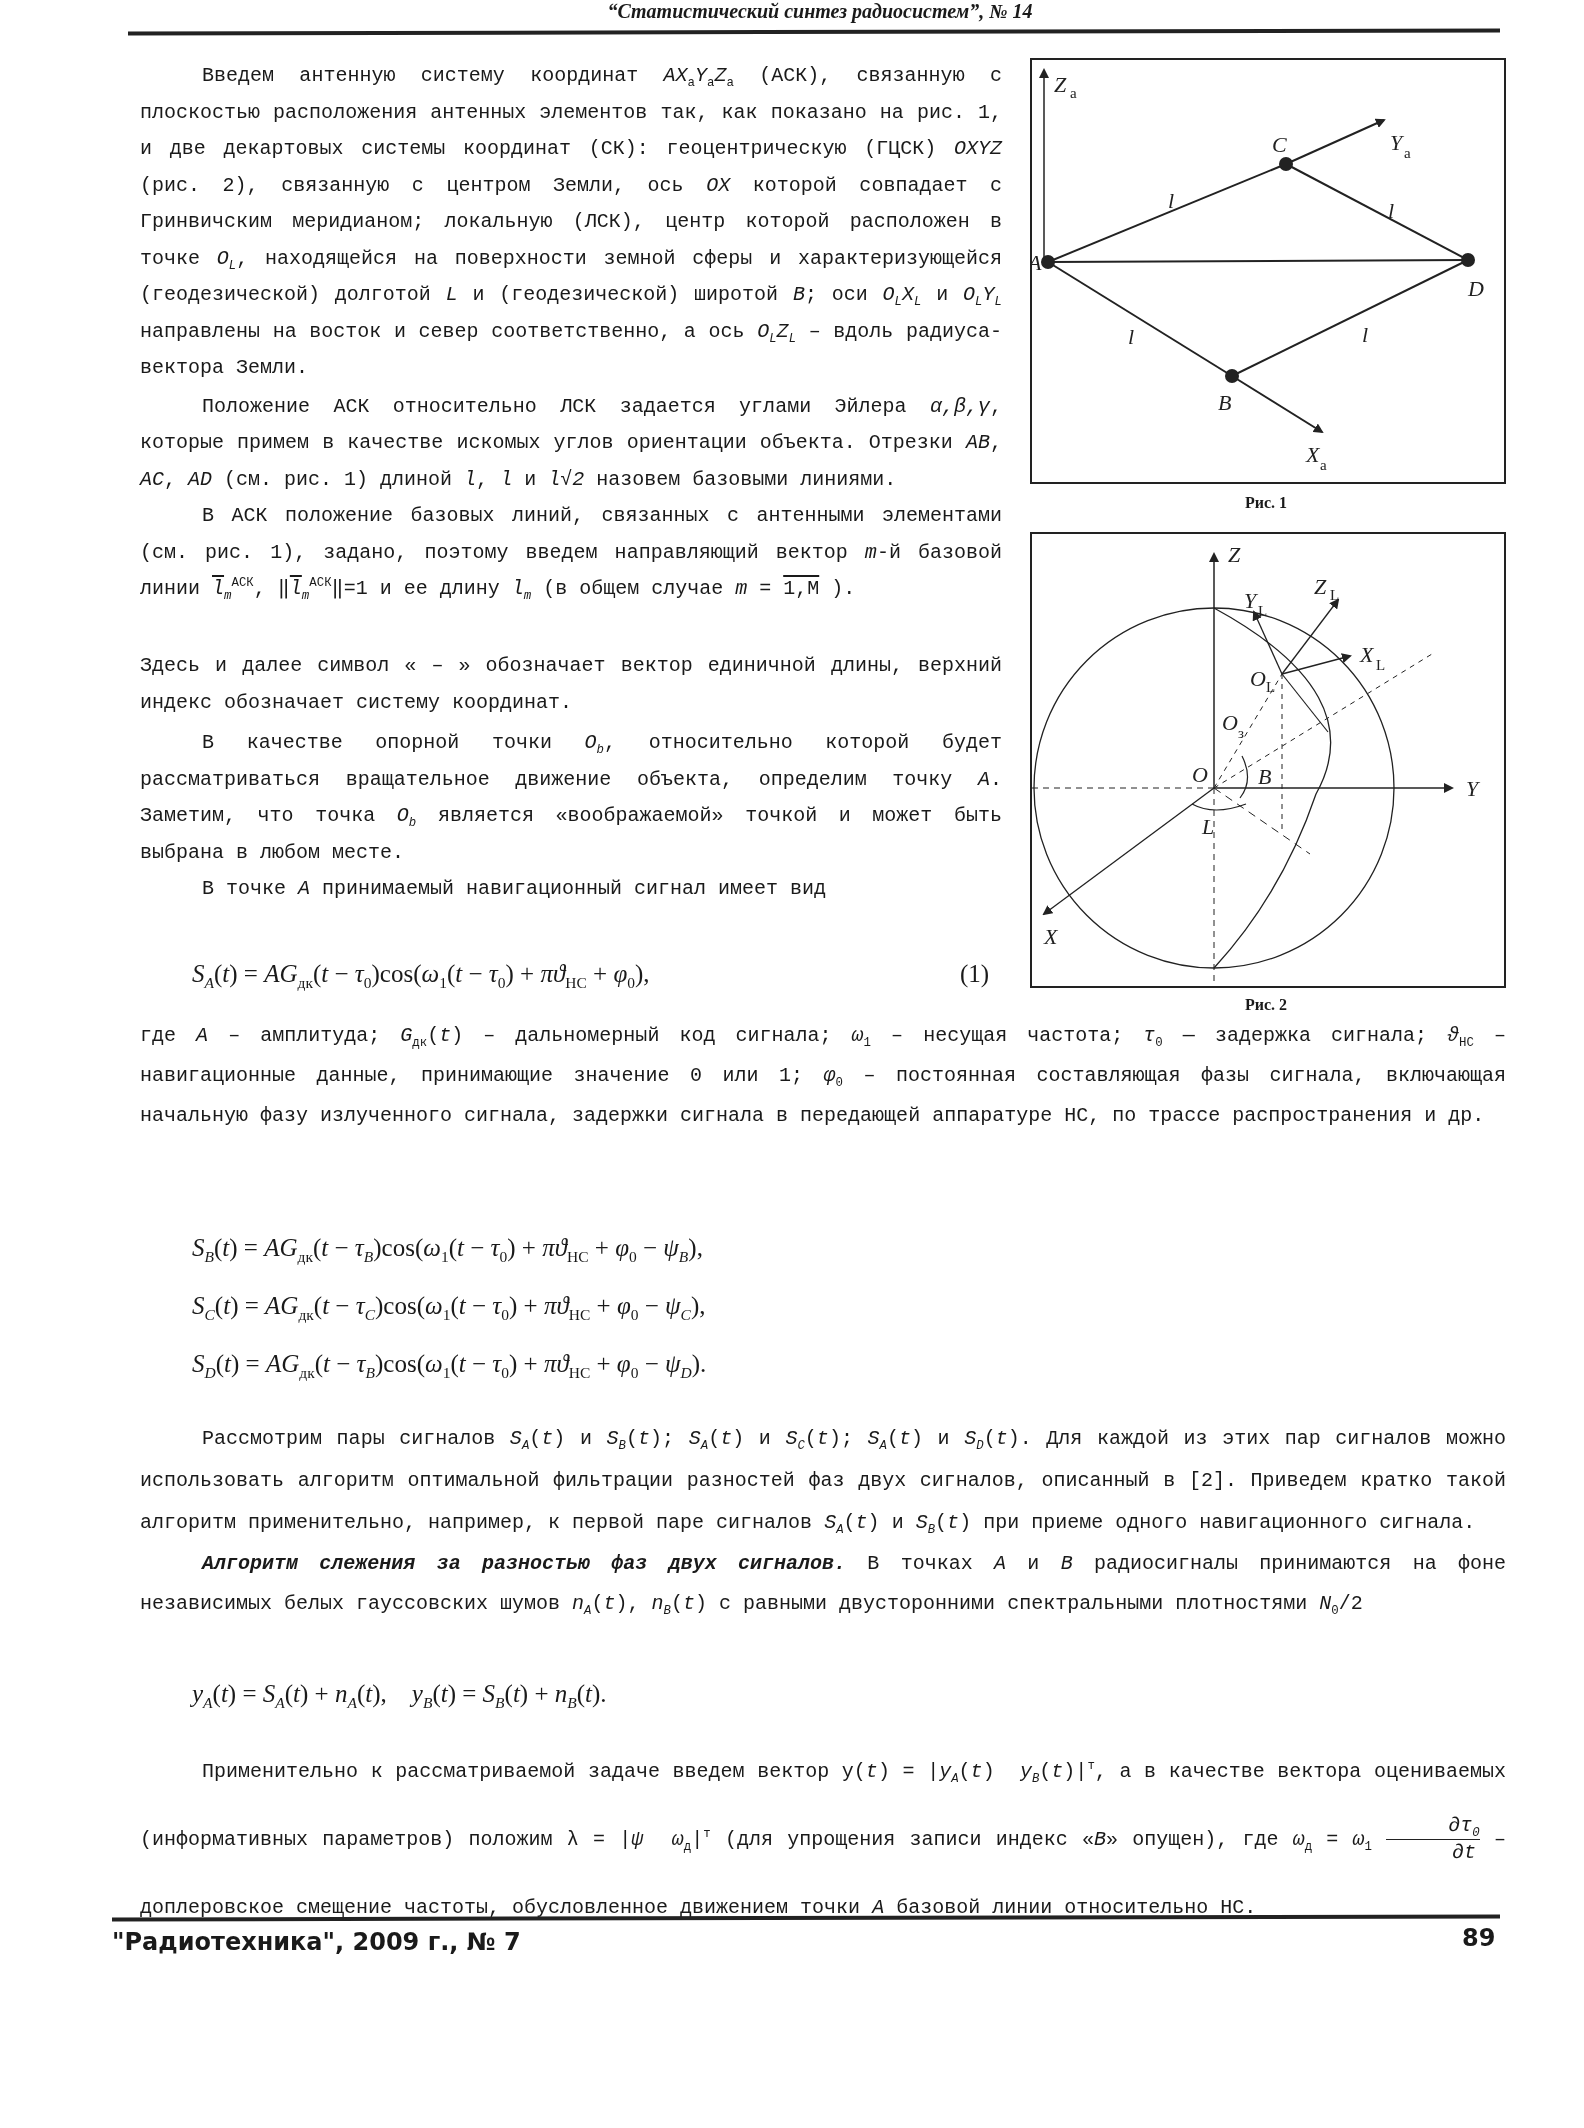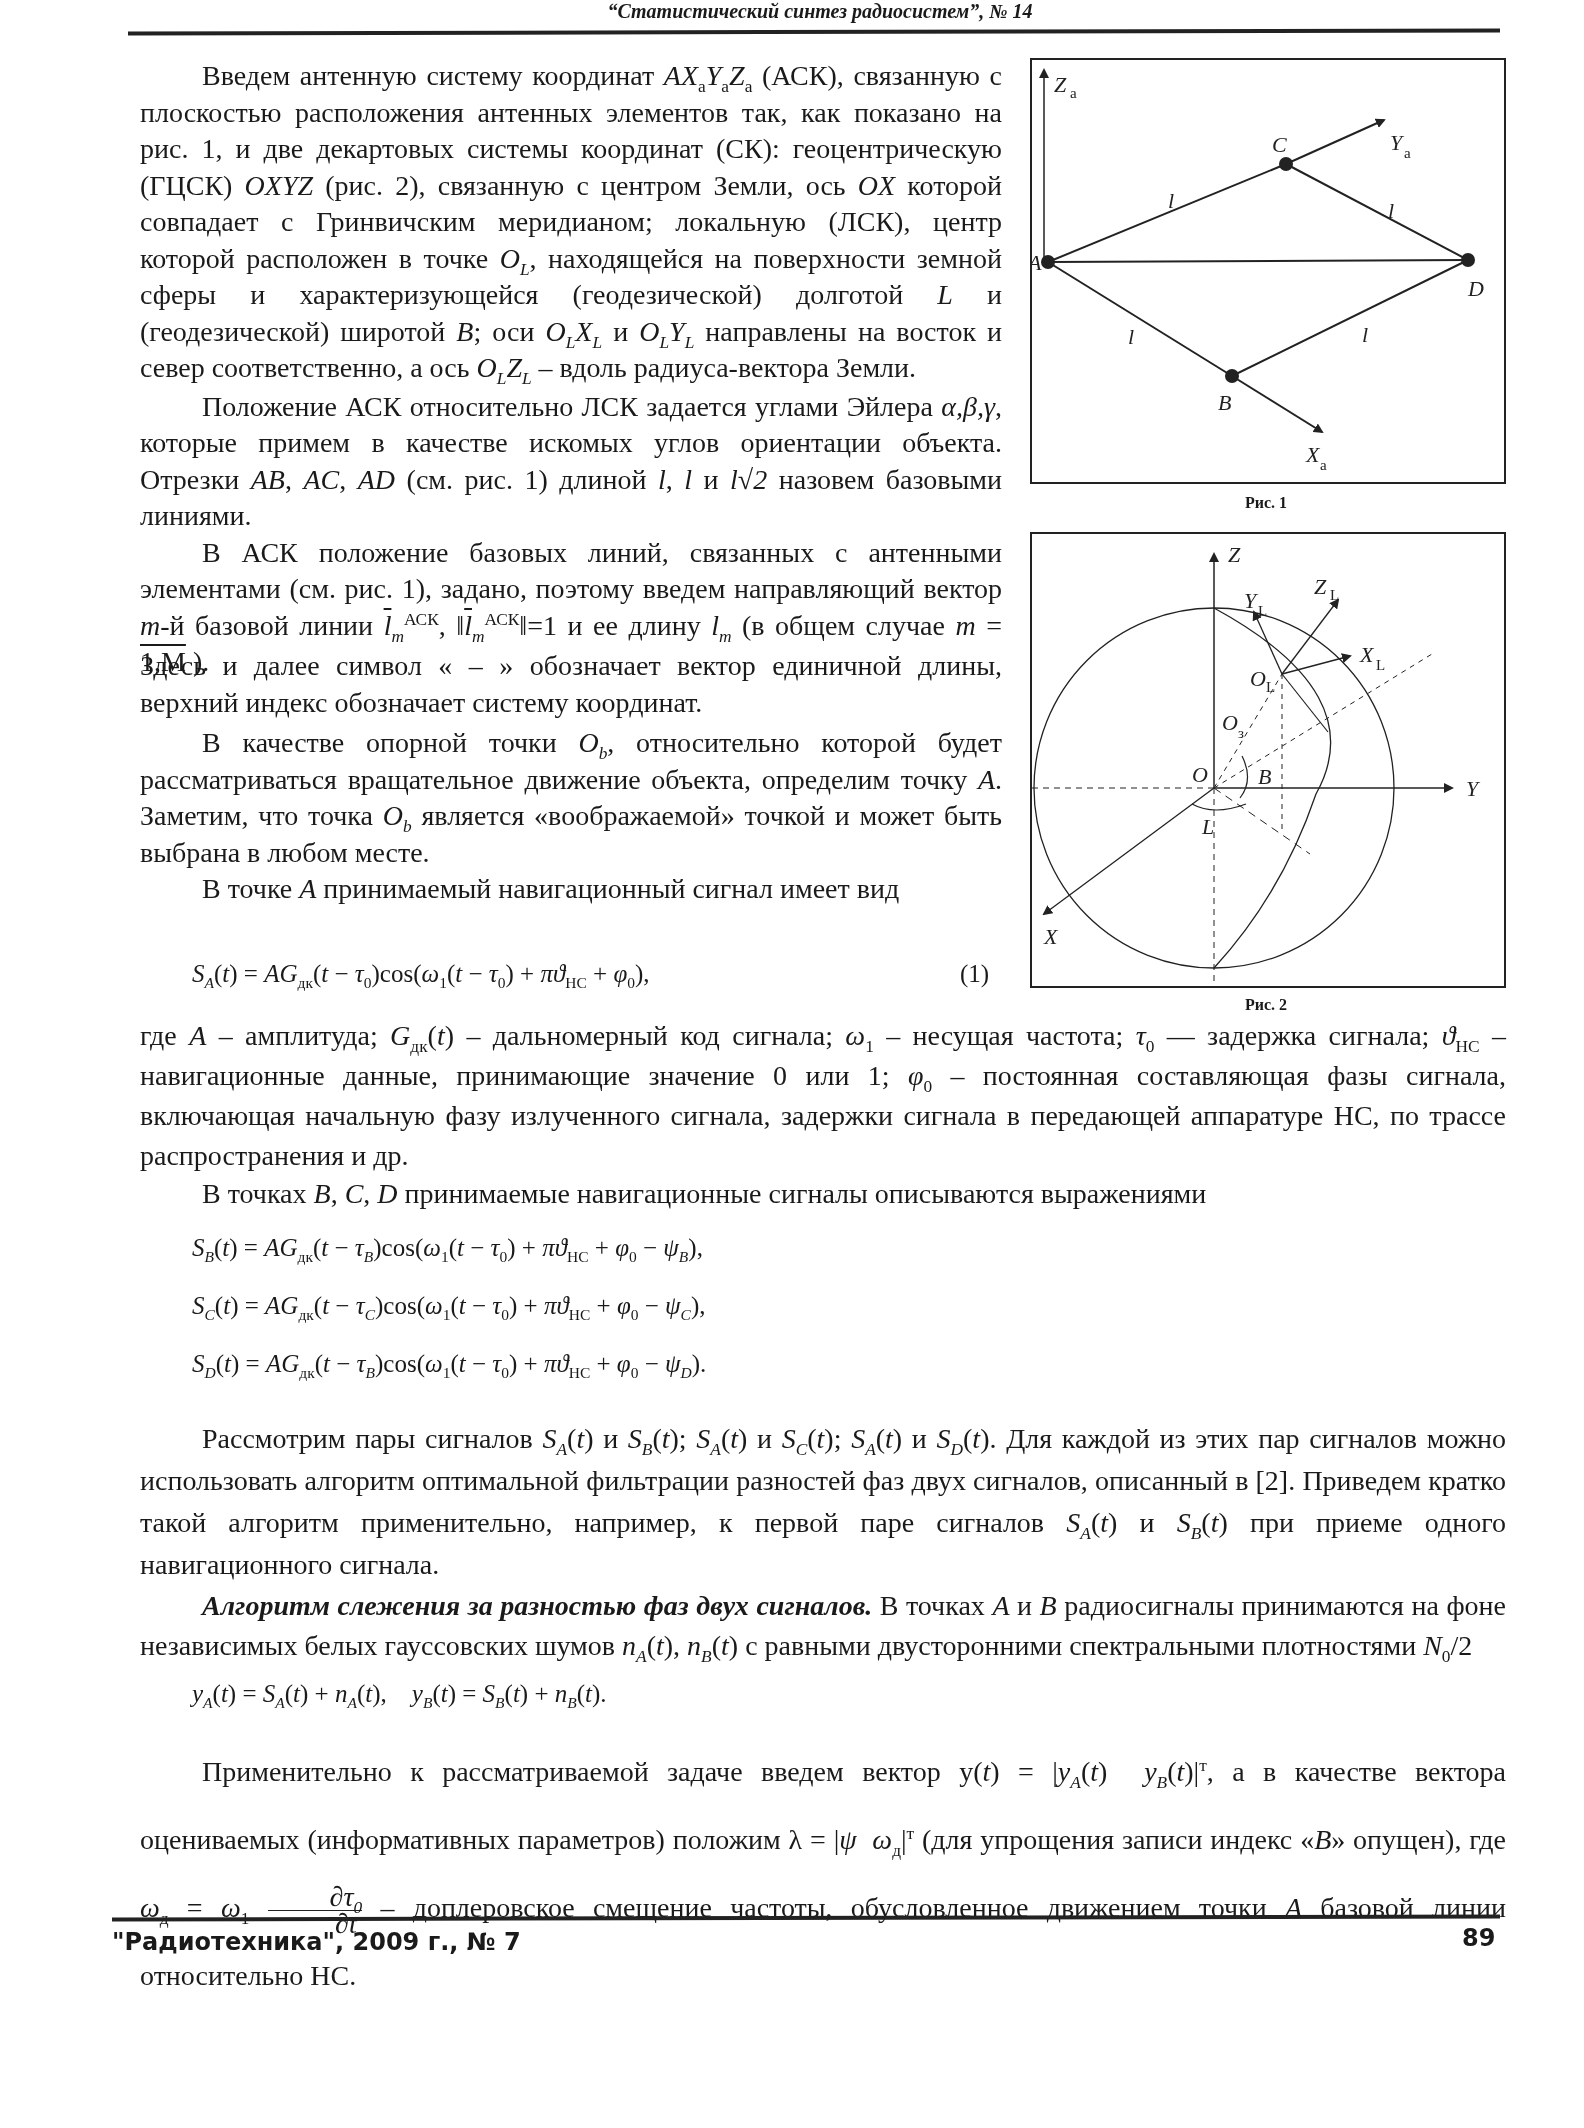--- a/index.html
+++ b/index.html
@@ -5,21 +5,21 @@
   html, body { margin: 0; padding: 0; background: #ffffff; }
   body { width: 1584px; height: 2128px; position: relative; overflow: hidden;
          font-family: "Liberation Serif", "DejaVu Serif", serif; color: #1a1a1a; }
   .running-head { position: absolute; top: 0; left: 540px; width: 560px; text-align: center;
          font-style: italic; font-weight: bold; font-size: 20px; line-height: 22px; letter-spacing: 0px; }
   .rule-top { position: absolute; top: 30px; left: 128px; width: 1372px; height: 4px; background: #222; transform: rotate(-0.12deg); }
   .rule-bottom { position: absolute; top: 1916px; left: 112px; width: 1388px; height: 4px; background: #222; transform: rotate(-0.12deg); }
   .footer-left { position: absolute; top: 1928px; left: 112px; font-family: "DejaVu Sans", sans-serif; font-weight: bold; font-size: 24px; }
   .footer-right { position: absolute; top: 1924px; left: 1462px; font-family: "DejaVu Sans", sans-serif; font-weight: bold; font-size: 24px; }
 
-  .col { position: absolute; font-size: 28px; line-height: 36.5px; }
+  .col { position: absolute; font-size: 20px; line-height: 36.5px; font-family: Liberation Mono, monospace; }
   .col p { margin: 0; text-align: justify; }
   .ind { text-indent: 62px; }
   .m { font-style: italic; }
   sub, sup { font-size: 62%; line-height: 0; }
   .eqline { position: absolute; font-size: 25px; white-space: nowrap; }
   .eqnum { position: absolute; font-size: 25px; }
   .bold-it { font-weight: bold; font-style: italic; }
   .overline { text-decoration: overline; }
 
   .fig { position: absolute; border: 2px solid #222; background: #fff; }
@@ -46,21 +46,20 @@
   <p>Здесь и далее символ « – » обозначает вектор единичной длины, верхний индекс обозначает систему координат.</p>
   <p class="ind" style="margin-top:4px;"><span>В качестве опорной точки </span><span class="m">O<sub>b</sub></span><span>, относительно которой будет рассматриваться вращательное движение объекта, определим точку </span><span class="m">A</span><span>. Заметим, что точка </span><span class="m">O<sub>b</sub></span><span> является «воображаемой» точкой и может быть выбрана в любом месте.</span></p>
   <p class="ind"><span>В точке </span><span class="m">A</span><span> принимаемый навигационный сигнал имеет вид</span></p>
 </div>
 
 <div class="eqline" style="top:960px; left:192px;"><i>S<sub>A</sub></i>(<i>t</i>) = <i>AG</i><sub>дк</sub>(<i>t</i> − <i>τ</i><sub>0</sub>)cos(<i>ω</i><sub>1</sub>(<i>t</i> − <i>τ</i><sub>0</sub>) + <i>πϑ</i><sub>НС</sub> + <i>φ</i><sub>0</sub>),</div>
 <div class="eqnum" style="top:960px; left:960px;">(1)</div>
 
 <div class="col" style="top:1016px; left:140px; width:1366px;">
   <p style="line-height:40px;"><span>где </span><span class="m">A</span><span> – амплитуда; </span><span class="m">G</span><sub>дк</sub>(<span class="m">t</span>)<span> – дальномерный код сигнала; </span><span class="m">ω</span><sub>1</sub><span> – несущая частота; </span><span class="m">τ</span><sub>0</sub><span> — задержка сигнала; </span><span class="m">ϑ</span><sub>НС</sub><span> – навигационные данные, принимающие значение 0 или 1; </span><span class="m">φ</span><sub>0</sub><span> – постоянная составляющая фазы сигнала, включающая начальную фазу излученного сигнала, задержки сигнала в передающей аппаратуре НС, по трассе распространения и др.</span></p>
-  <p class="ind"><span>В точках </span><span class="m">B</span>, <span class="m">C</span>, <span class="m">D</span><span> принимаемые навигационные сигналы описываются выражениями</span></p>
 </div>
 
 <div class="eqline" style="top:1234px; left:192px;"><i>S<sub>B</sub></i>(<i>t</i>) = <i>AG</i><sub>дк</sub>(<i>t</i> − <i>τ<sub>B</sub></i>)cos(<i>ω</i><sub>1</sub>(<i>t</i> − <i>τ</i><sub>0</sub>) + <i>πϑ</i><sub>НС</sub> + <i>φ</i><sub>0</sub> − <i>ψ<sub>B</sub></i>),</div>
 <div class="eqline" style="top:1292px; left:192px;"><i>S<sub>C</sub></i>(<i>t</i>) = <i>AG</i><sub>дк</sub>(<i>t</i> − <i>τ<sub>C</sub></i>)cos(<i>ω</i><sub>1</sub>(<i>t</i> − <i>τ</i><sub>0</sub>) + <i>πϑ</i><sub>НС</sub> + <i>φ</i><sub>0</sub> − <i>ψ<sub>C</sub></i>),</div>
 <div class="eqline" style="top:1350px; left:192px;"><i>S<sub>D</sub></i>(<i>t</i>) = <i>AG</i><sub>дк</sub>(<i>t</i> − <i>τ<sub>B</sub></i>)cos(<i>ω</i><sub>1</sub>(<i>t</i> − <i>τ</i><sub>0</sub>) + <i>πϑ</i><sub>НС</sub> + <i>φ</i><sub>0</sub> − <i>ψ<sub>D</sub></i>).</div>
 
 <div class="col" style="top:1418px; left:140px; width:1366px;">
   <p class="ind" style="line-height:42px;"><span>Рассмотрим пары сигналов </span><i>S<sub>A</sub></i>(<i>t</i>)<span> и </span><i>S<sub>B</sub></i>(<i>t</i>); <i>S<sub>A</sub></i>(<i>t</i>)<span> и </span><i>S<sub>C</sub></i>(<i>t</i>); <i>S<sub>A</sub></i>(<i>t</i>)<span> и </span><i>S<sub>D</sub></i>(<i>t</i>)<span>. Для каждой из этих пар сигналов можно использовать алгоритм оптимальной фильтрации разностей фаз двух сигналов, описанный в [2]. Приведем кратко такой алгоритм применительно, например, к первой паре сигналов </span><i>S<sub>A</sub></i>(<i>t</i>)<span> и </span><i>S<sub>B</sub></i>(<i>t</i>)<span> при приеме одного навигационного сигнала.</span></p>
   <p class="ind" style="line-height:40px;"><span class="bold-it">Алгоритм слежения за разностью фаз двух сигналов.</span><span> В точках </span><span class="m">A</span><span> и </span><span class="m">B</span><span> радиосигналы принимаются на фоне независимых белых гауссовских шумов </span><i>n<sub>A</sub></i>(<i>t</i>), <i>n<sub>B</sub></i>(<i>t</i>)<span> с равными двусторонними спектральными плотностями </span><i>N</i><sub>0</sub>/2</p>
 </div>

